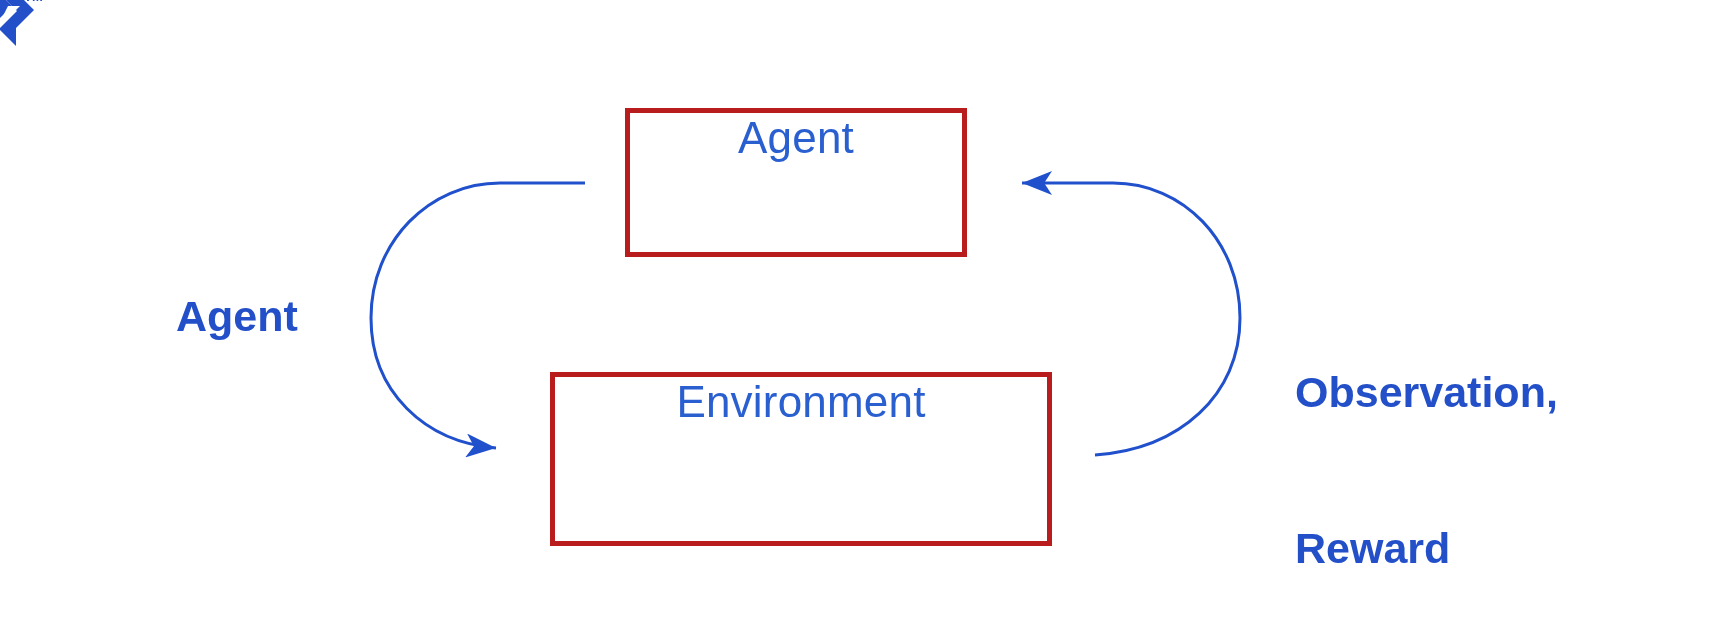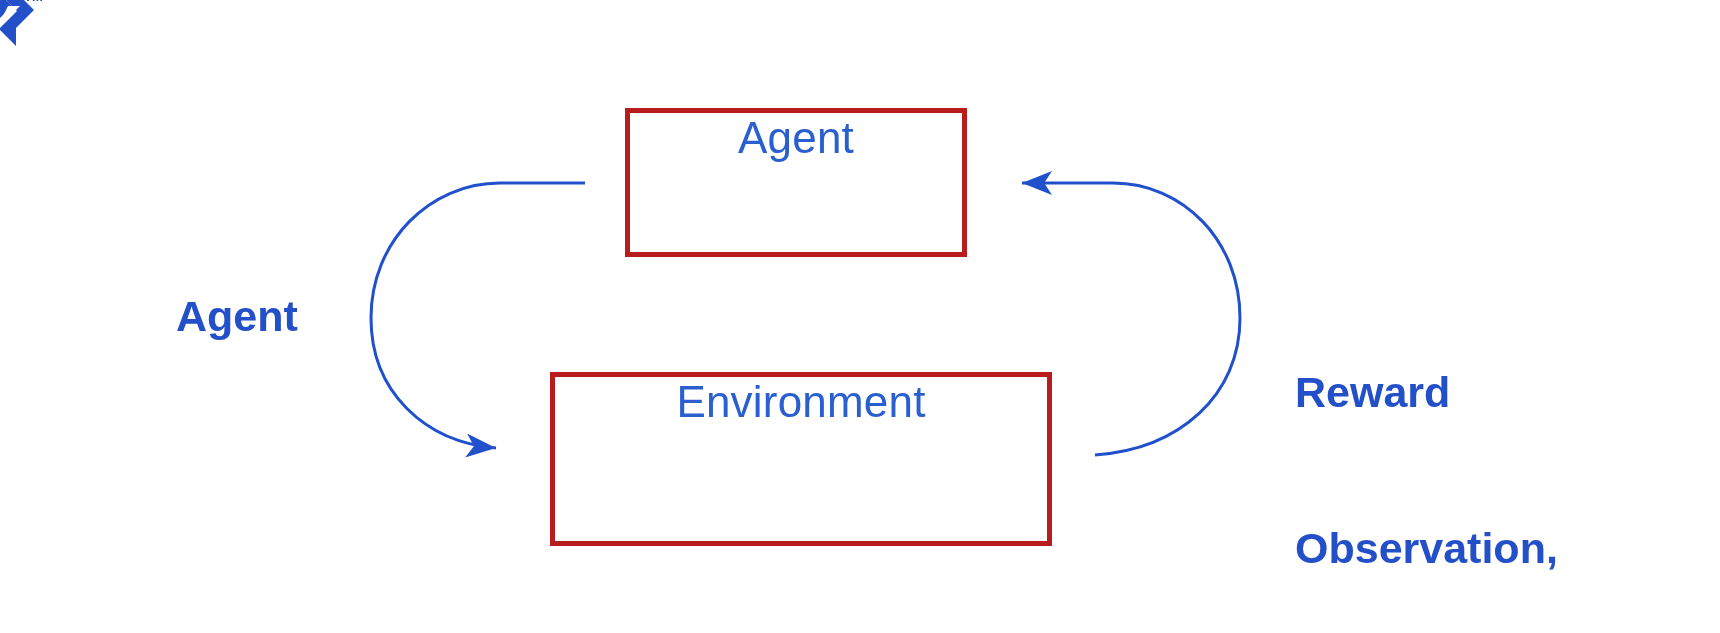--- a/index.html
+++ b/index.html
@@ -145,17 +145,17 @@
     <span class="node-label">Agent</span>
   </div>
 
   <div class="node-box" id="environment-box">
     <span class="node-label">Environment</span>
   </div>
 
   <div class="edge-label" id="action-label">Agent</div>
 
   <div class="edge-label" id="observation-reward-label">
+    <span class="lbl-line">Observation,</span>
     <span class="lbl-line">Reward</span>
-    <span class="lbl-line">Observation,</span>
   </div>
 
 </div>
 
 </body></html>

